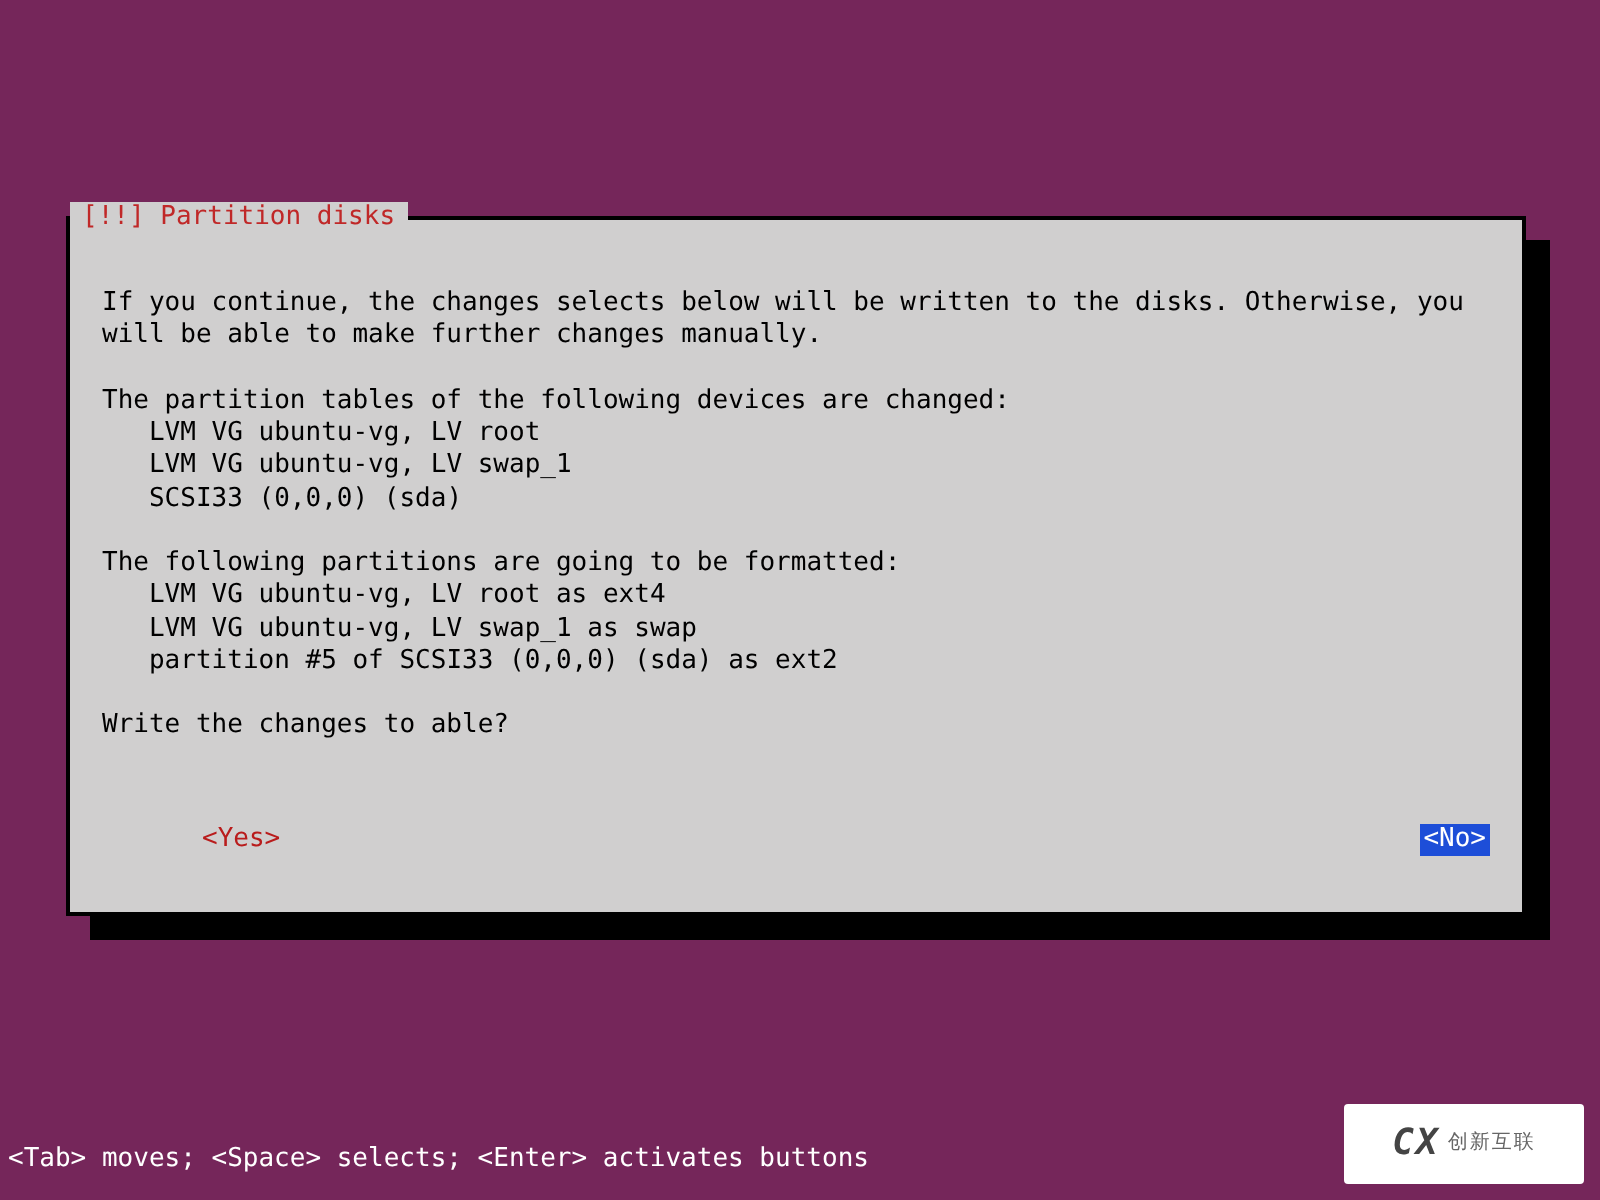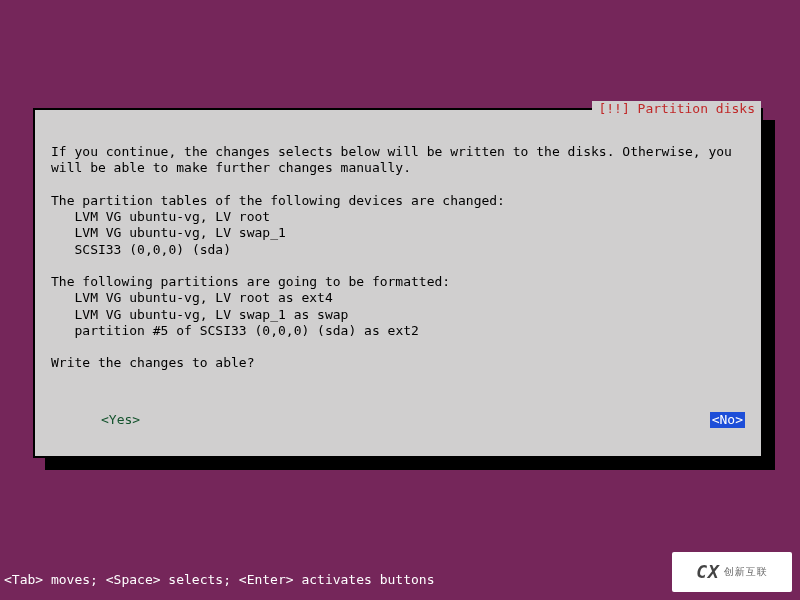--- a/index.html
+++ b/index.html
@@ -22,21 +22,21 @@
     position: absolute;
     left: 33px; top: 108px;
     width: 730px; height: 350px;
     background: #d0cfcf;
     border: 2px solid #000;
     padding: 10px 16px 10px 16px;
   }
   .title-wrap {
     position: absolute;
     top: -9px; left: 0; right: 0;
-    text-align: right;
+    text-align: left;
   }
   .title {
     display: inline-block;
     background: #d0cfcf;
     padding: 0 6px;
     color: #c02828;
     font-weight: normal;
   }
   .body-text {
     white-space: pre;
@@ -45,21 +45,21 @@
   }
   .buttons {
     position: absolute;
     left: 16px; right: 16px;
     bottom: 28px;
     display: flex;
     justify-content: space-between;
     align-items: center;
   }
   .btn-yes {
-    color: #14532d;
+    color: #b91c1c;
     padding-left: 50px;
   }
   .btn-no {
     background: #1d4ed8;
     color: #fff;
     padding: 0 2px;
   }
   .footer {
     position: absolute;
     left: 4px;

